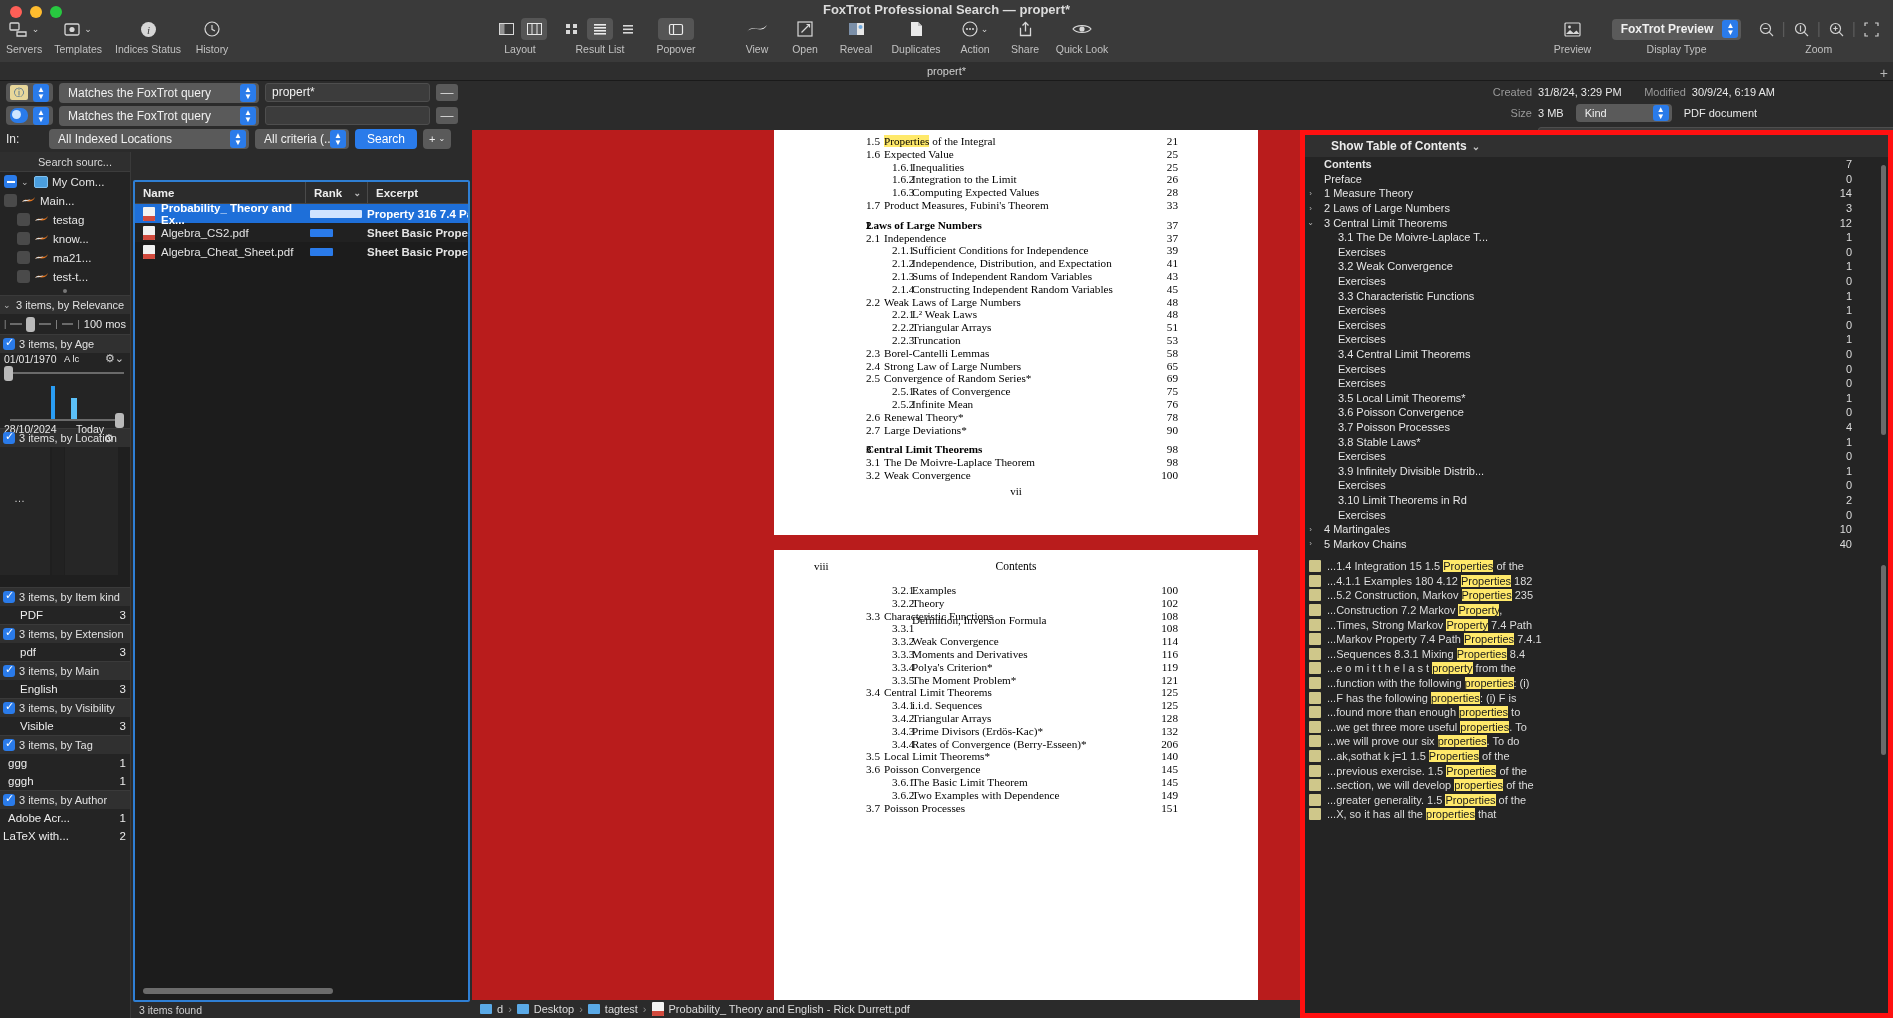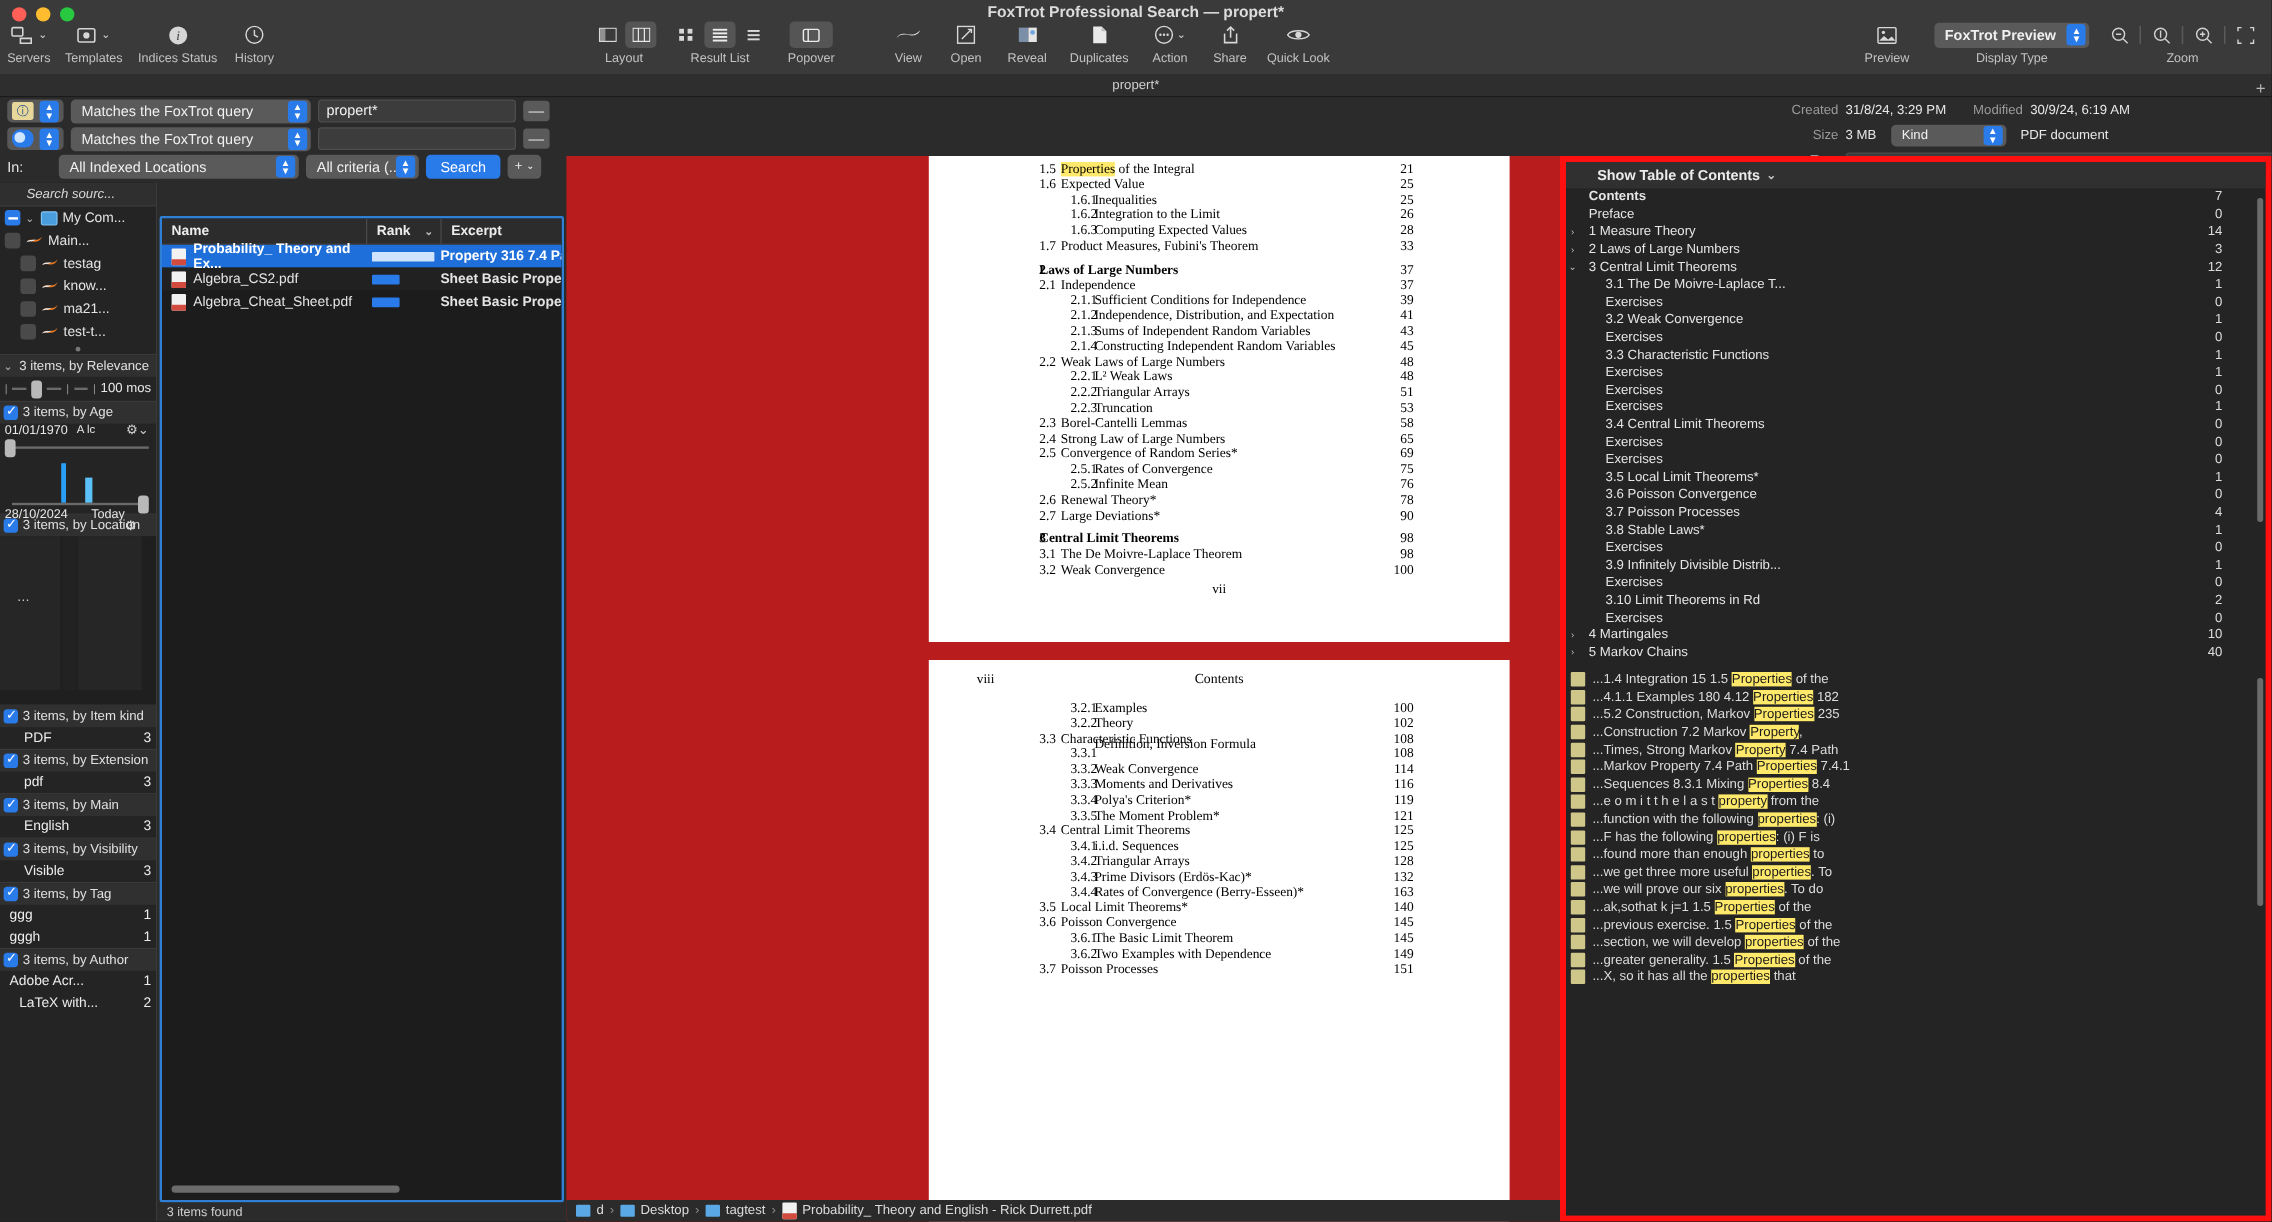--- a/index.html
+++ b/index.html
@@ -59,21 +59,21 @@
   .mrow { position:absolute; left:0; display:flex; align-items:center; gap:6px; height:18px; }
   .mlab { color:#9a9a9a; text-align:right; width:52px; font-size:11px; }
   .mval { color:#e8e8e8; font-size:11px; }
   .mfield { background:#3c3c3c; border:1px solid #4e4e4e; border-radius:3px; height:15px; }
 
   
   .sidebar { position:absolute; left:0; top:152px; width:131px; height:866px; background:#242424;
      border-right:1px solid #3a3a3a; overflow:hidden; }
   .sbheader { height:20px; background:#2f2f2f; border-bottom:1px solid #3c3c3c; display:flex;
      align-items:center; font-size:11px; color:#d8d8d8; }
-  .sbheader .lbl { margin-left:22px;font-style:italic; }
+  .sbheader .lbl { margin-left:38px; }
   .srcrow { height:19px; display:flex; align-items:center; font-size:11.5px; color:#e4e4e4; gap:4px;
      padding-left:4px; }
   .cbox { width:13px; height:13px; border-radius:3px; background:#4a4a4a; flex:none; }
   .cbox.on { background:#2a7bea; position:relative; }
   .cbox.on:after { content:"✓"; position:absolute; left:2px; top:-2px; color:#fff; font-size:11px; }
   .cbox.mixed { background:#2a7bea; position:relative; }
   .cbox.mixed:after { content:""; position:absolute; left:2.5px; top:5.5px; width:8px; height:2px; background:#fff; }
   .disc { width:9px; font-size:9px; color:#b9b9b9; }
   .foxicon { width:15px; height:12px; flex:none; position:relative; }
   .monitor { width:14px; height:12px; background:#4a9ede; border-radius:2px; border:1px solid #7fc1f0; flex:none; }
@@ -673,21 +673,21 @@
 
     <div class="facet">
       <div class="ftitle">
         <span class="cbox on" style="width:12px;height:12px"></span>
         <span>3 items, by Author</span>
       </div>
       <div class="frow" style="padding-left:8px">
         <span>Adobe Acr...</span>
         <span>1</span>
       </div>
-      <div class="frow" style="padding-left:16px">
+      <div class="frow" style="padding-left:3px">
         <span>LaTeX with...</span>
         <span>2</span>
       </div>
     </div>
   </div>
 
   <div class="results">
     <div class="rhead">
       <div class="c" style="width:170px">Name</div>
       <div class="c" style="width:62px;justify-content:space-between;padding-right:6px">
@@ -853,21 +853,21 @@
           <div class="tl" style="left: 138px; top: 115.2px;">i.i.d. Sequences</div>
           <div class="tl pg" style="left: 378px; top: 115.2px;">125</div>
           <div class="tl" style="left: 118px; top: 128px;">3.4.2</div>
           <div class="tl" style="left: 138px; top: 128px;">Triangular Arrays</div>
           <div class="tl pg" style="left: 378px; top: 128px;">128</div>
           <div class="tl" style="left: 118px; top: 140.8px;">3.4.3</div>
           <div class="tl" style="left: 138px; top: 140.8px;">Prime Divisors (Erdös-Kac)*</div>
           <div class="tl pg" style="left: 378px; top: 140.8px;">132</div>
           <div class="tl" style="left: 118px; top: 153.6px;">3.4.4</div>
           <div class="tl" style="left: 138px; top: 153.6px;">Rates of Convergence (Berry-Esseen)*</div>
-          <div class="tl pg" style="left: 378px; top: 153.6px;">163</div>
+          <div class="tl pg" style="left: 378px; top: 153.6px;">206</div>
           <div class="tl" style="left: 92px; top: 166.4px;">3.5</div>
           <div class="tl" style="left: 110px; top: 166.4px;">Local Limit Theorems*</div>
           <div class="tl pg" style="left: 378px; top: 166.4px;">140</div>
           <div class="tl" style="left: 92px; top: 179.2px;">3.6</div>
           <div class="tl" style="left: 110px; top: 179.2px;">Poisson Convergence</div>
           <div class="tl pg" style="left: 378px; top: 179.2px;">145</div>
           <div class="tl" style="left: 118px; top: 192px;">3.6.1</div>
           <div class="tl" style="left: 138px; top: 192px;">The Basic Limit Theorem</div>
           <div class="tl pg" style="left: 378px; top: 192px;">145</div>
           <div class="tl" style="left: 118px; top: 204.8px;">3.6.2</div>

